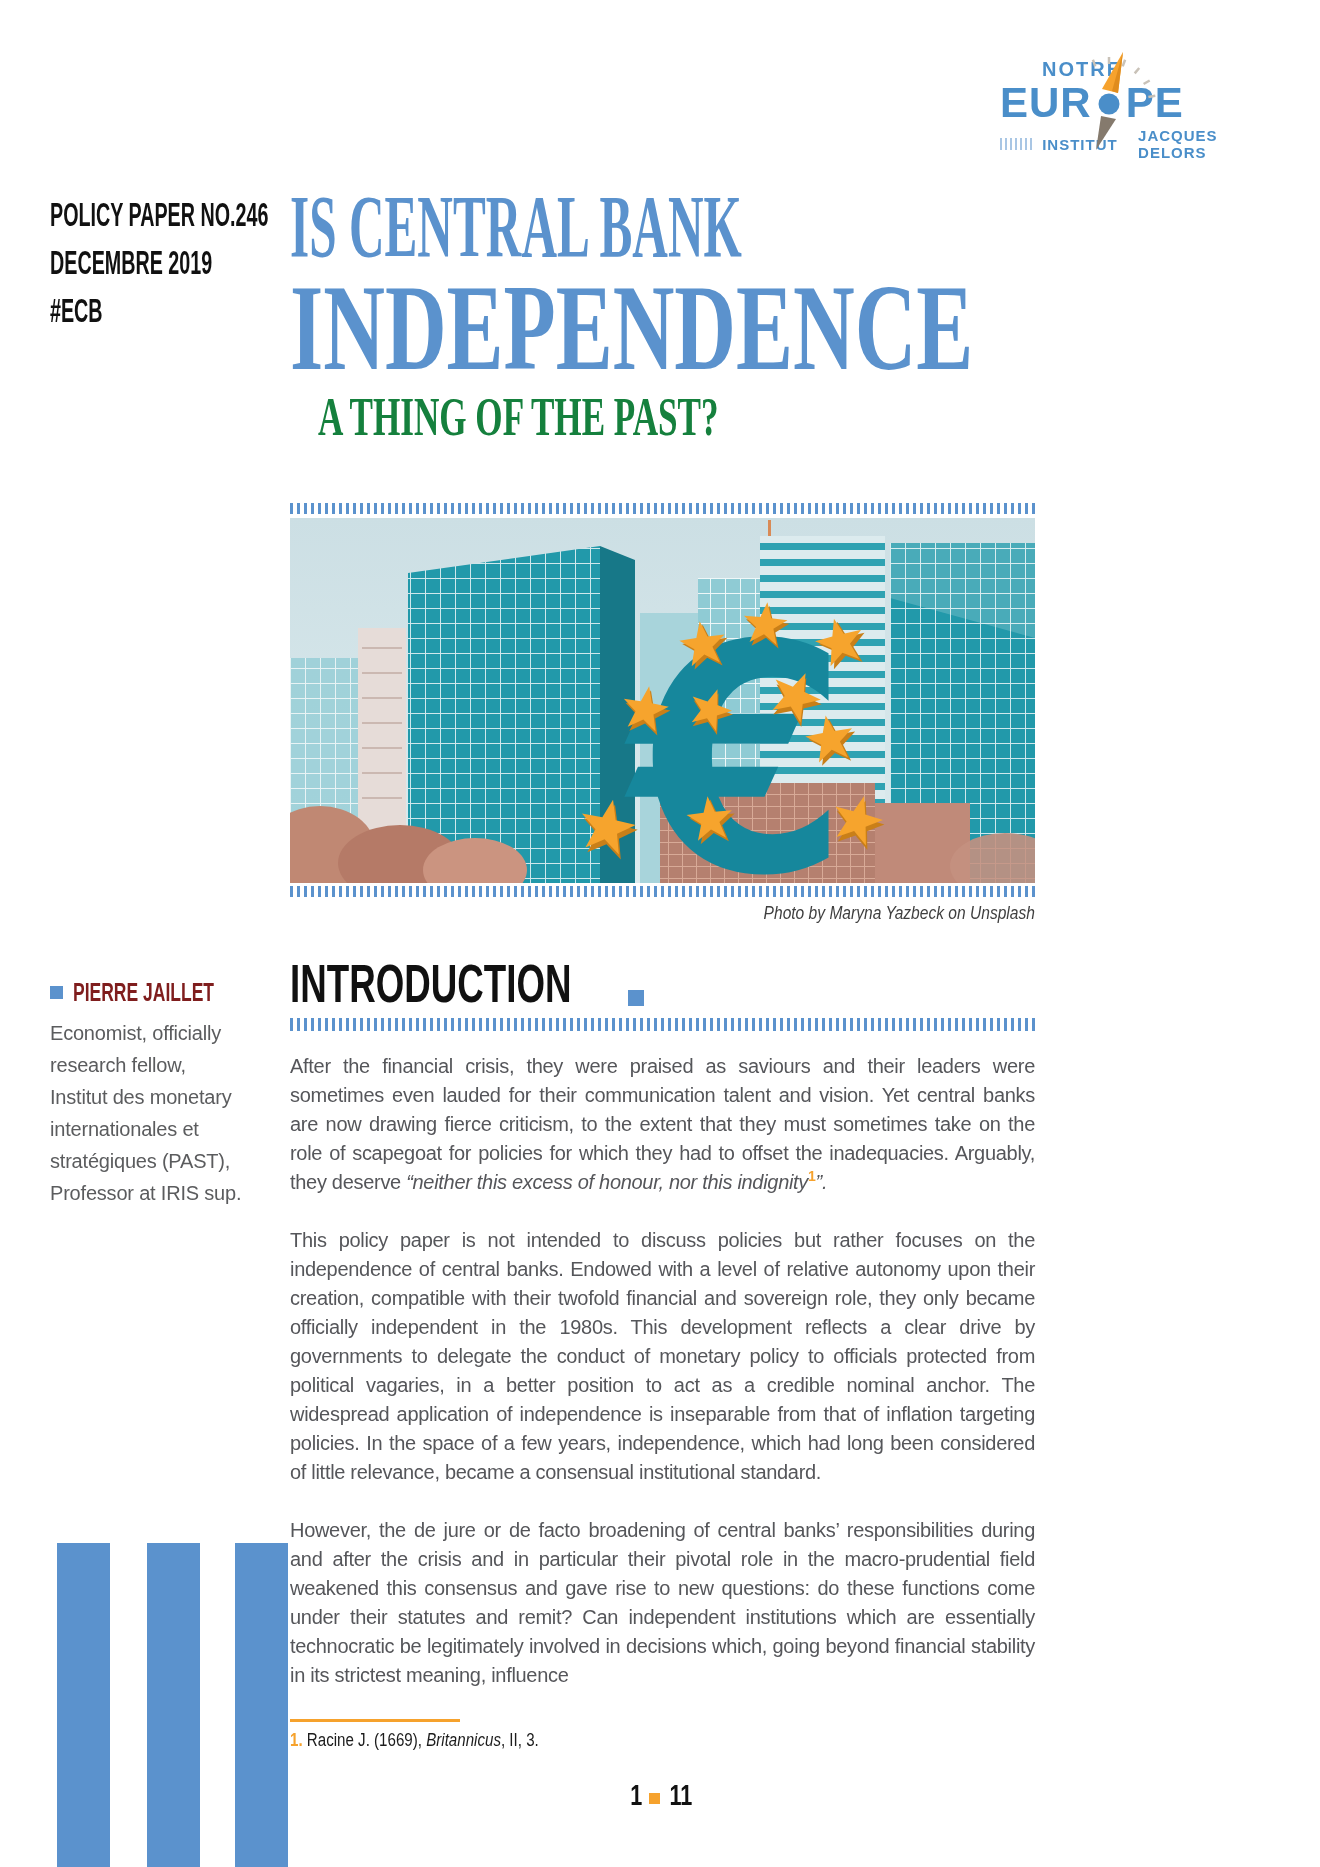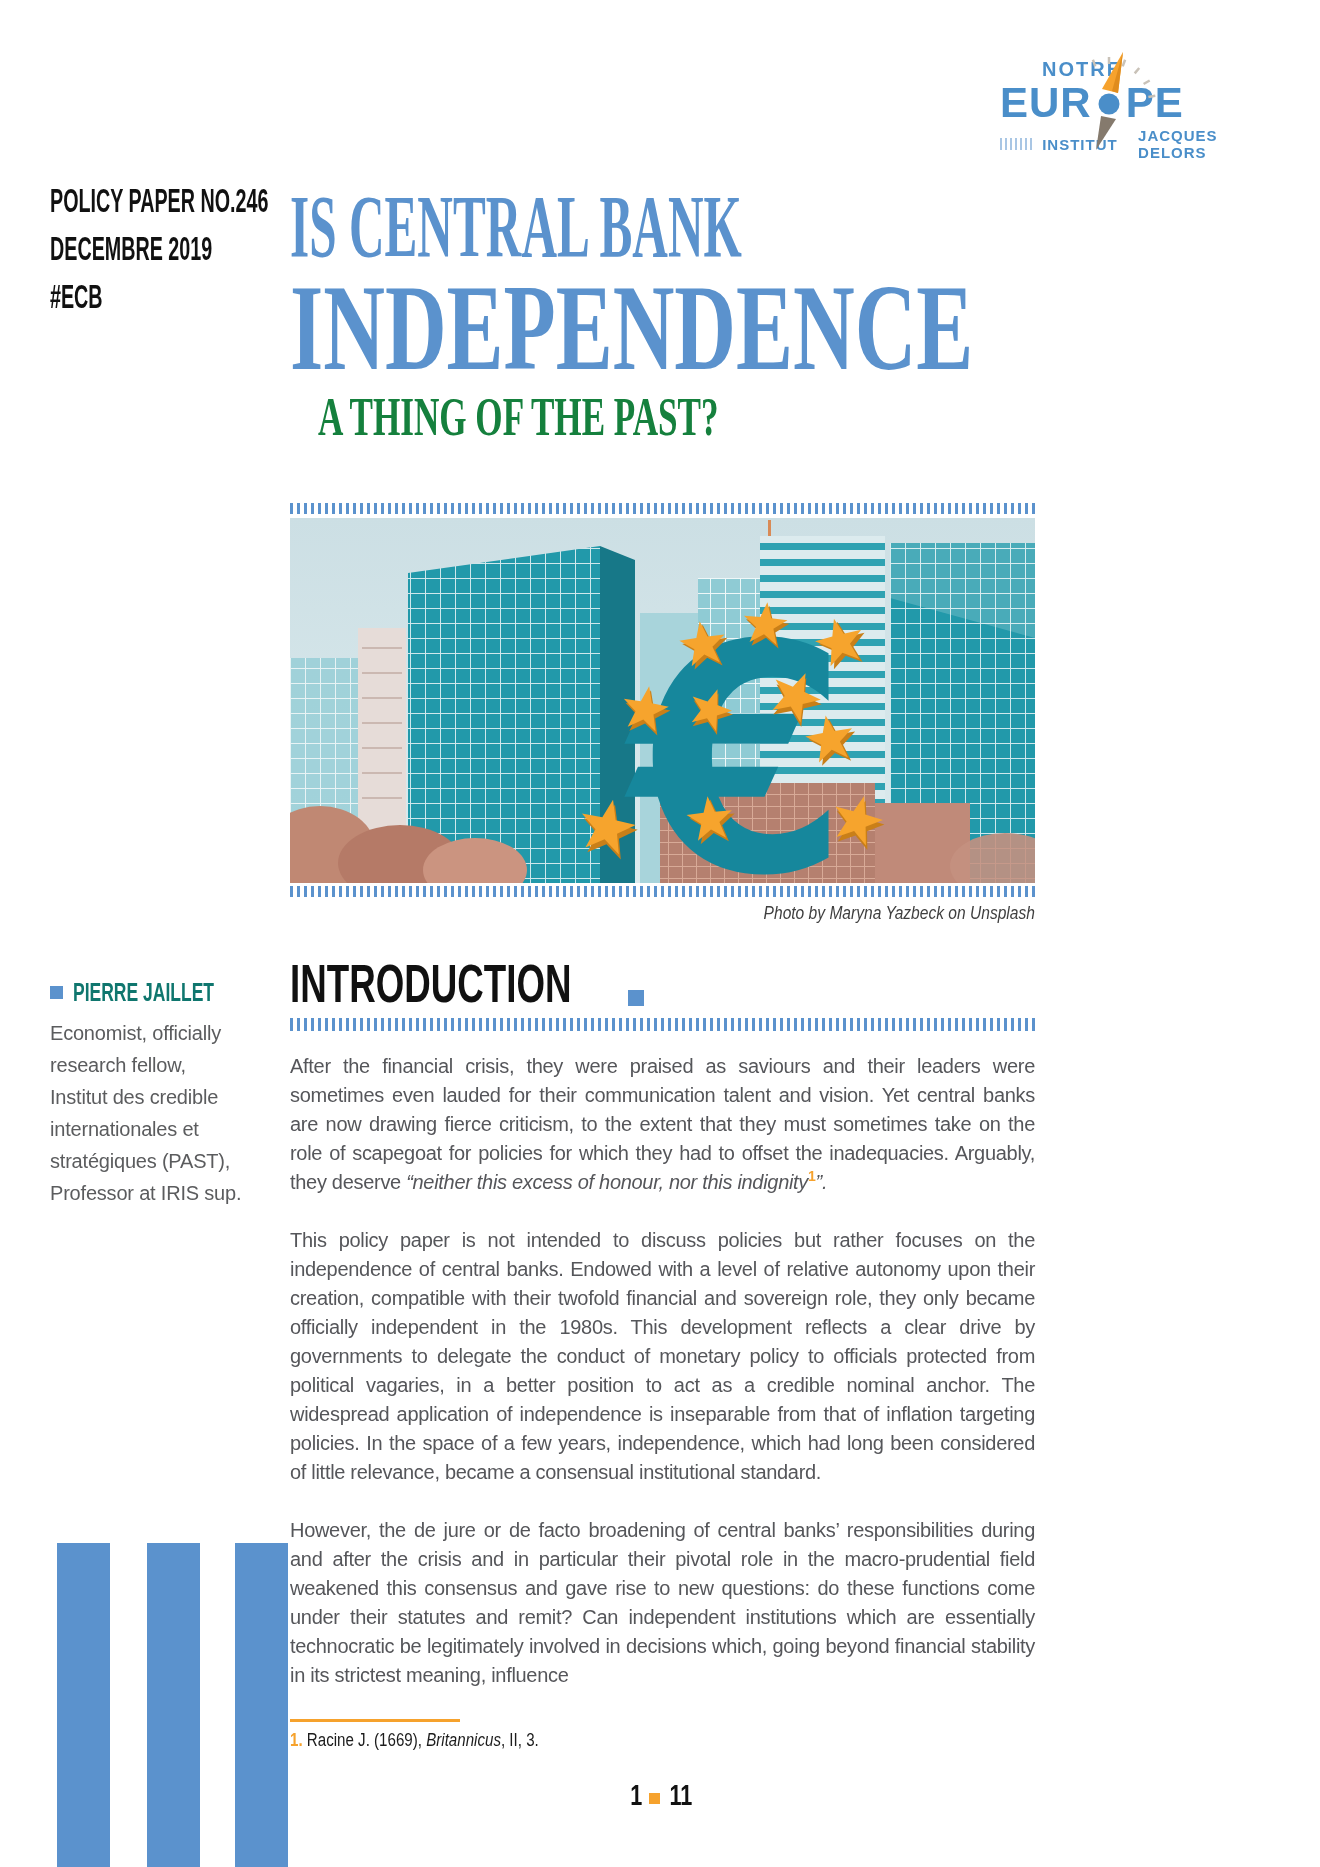--- a/index.html
+++ b/index.html
@@ -15,41 +15,41 @@
   .logo-europe { font-size:42px; font-weight:bold; letter-spacing:1px; line-height:44px; display:flex; align-items:flex-end; }
   .logo-dot-wrap { position:relative; display:inline-block; width:34px; height:42px; }
   .logo-dot-wrap svg { position:absolute; left:-13px; top:-39px; overflow:visible; }
   .logo-sub { display:flex; align-items:center; font-size:15px; font-weight:bold; letter-spacing:1px; margin-top:2px; color:#4a8ec9; }
   .logo-ticks { display:inline-block; width:38px; height:12px; margin-right:7px;
     background:repeating-linear-gradient(90deg,#a9c6e4 0 2px, transparent 2px 5px); }
   .logo-gap { display:inline-block; width:22px; }
   
   .cx { display:inline-block; transform-origin:left center; white-space:nowrap; }
   
-  .meta { position:absolute; left:50px; top:176px; color:#111; font-weight:bold; }
+  .meta { position:absolute; left:50px; top:190px; color:#111; font-weight:bold; }
   .meta-line { font-size:34px; line-height:48px; }
   .meta-line .cx { transform:scaleX(.58); }
   
   .title { position:absolute; left:290px; top:181px; color:#5b92cd; font-weight:bold;font-family:Liberation Serif, serif; }
   .title-l1 { font-size:88px; line-height:92px; }
   .title-l1 .cx { transform:scaleX(.56); }
   .title-l2 { font-size:122px; line-height:118px; margin-top:-4px; }
   .title-l2 .cx { transform:scaleX(.70); }
   .title-l3 { font-size:54px; line-height:60px; color:#15803d; margin-top:0px;margin-left:28px; }
   .title-l3 .cx { transform:scaleX(.65); }
   
   .vstripes { height:11px; background:repeating-linear-gradient(90deg,#5b92cd 0 3px, transparent 3px 7px); }
   
   .photo-wrap { position:absolute; left:290px; top:503px; width:745px; }
   .photo-wrap svg.photo { display:block; margin:4px 0 3px 0; }
   .caption { text-align:right; font-style:italic; font-size:19px; color:#3f3f3f; margin-top:5px; }
   .caption .cx { transform-origin:right center; transform:scaleX(.82); }
   
   .author { position:absolute; left:50px; top:978px; width:238px; }
-  .author-name { display:flex; align-items:center; font-weight:bold; color:#0f766e; }
+  .author-name { display:flex; align-items:center; font-weight:bold; color:#7f1d1d; }
   .author-name .cx { font-size:25px; transform:scaleX(.70); }
   .sq-blue { display:inline-block; background:#5b92cd; }
   .author-name .sq-blue { width:13px; height:13px; margin-right:10px; flex:none; }
   .author-bio { margin-top:10px; color:#5b5c5e; font-size:20px; line-height:32px; letter-spacing:-0.2px; white-space:nowrap; }
   
   .main { position:absolute; left:290px; top:956px; width:745px; }
   .intro-head { display:flex; align-items:flex-end; }
   .intro-head .cx { font-size:54px; line-height:54px; font-weight:bold; color:#111; transform:scaleX(.68); }
   .intro-head .sq-blue { width:16px; height:16px; margin-left:-76px; margin-bottom:4px; }
   .main .vstripes { height:13px; margin-top:8px; }
@@ -220,21 +220,21 @@
   </div>
 
   <div class="author">
     <div class="author-name">
       <span class="sq-blue"></span>
       <span class="cx">PIERRE JAILLET</span>
     </div>
     <div class="author-bio">
       <div>Economist, officially</div>
       <div>research fellow,</div>
-      <div>Institut des credible</div>
+      <div>Institut des monetary</div>
       <div>internationales et</div>
       <div>stratégiques (PAST),</div>
       <div>Professor at IRIS sup.</div>
     </div>
   </div>
 
   <div class="main">
     <div class="intro-head">
       <span class="cx">INTRODUCTION</span>
       <span class="sq-blue"></span>

